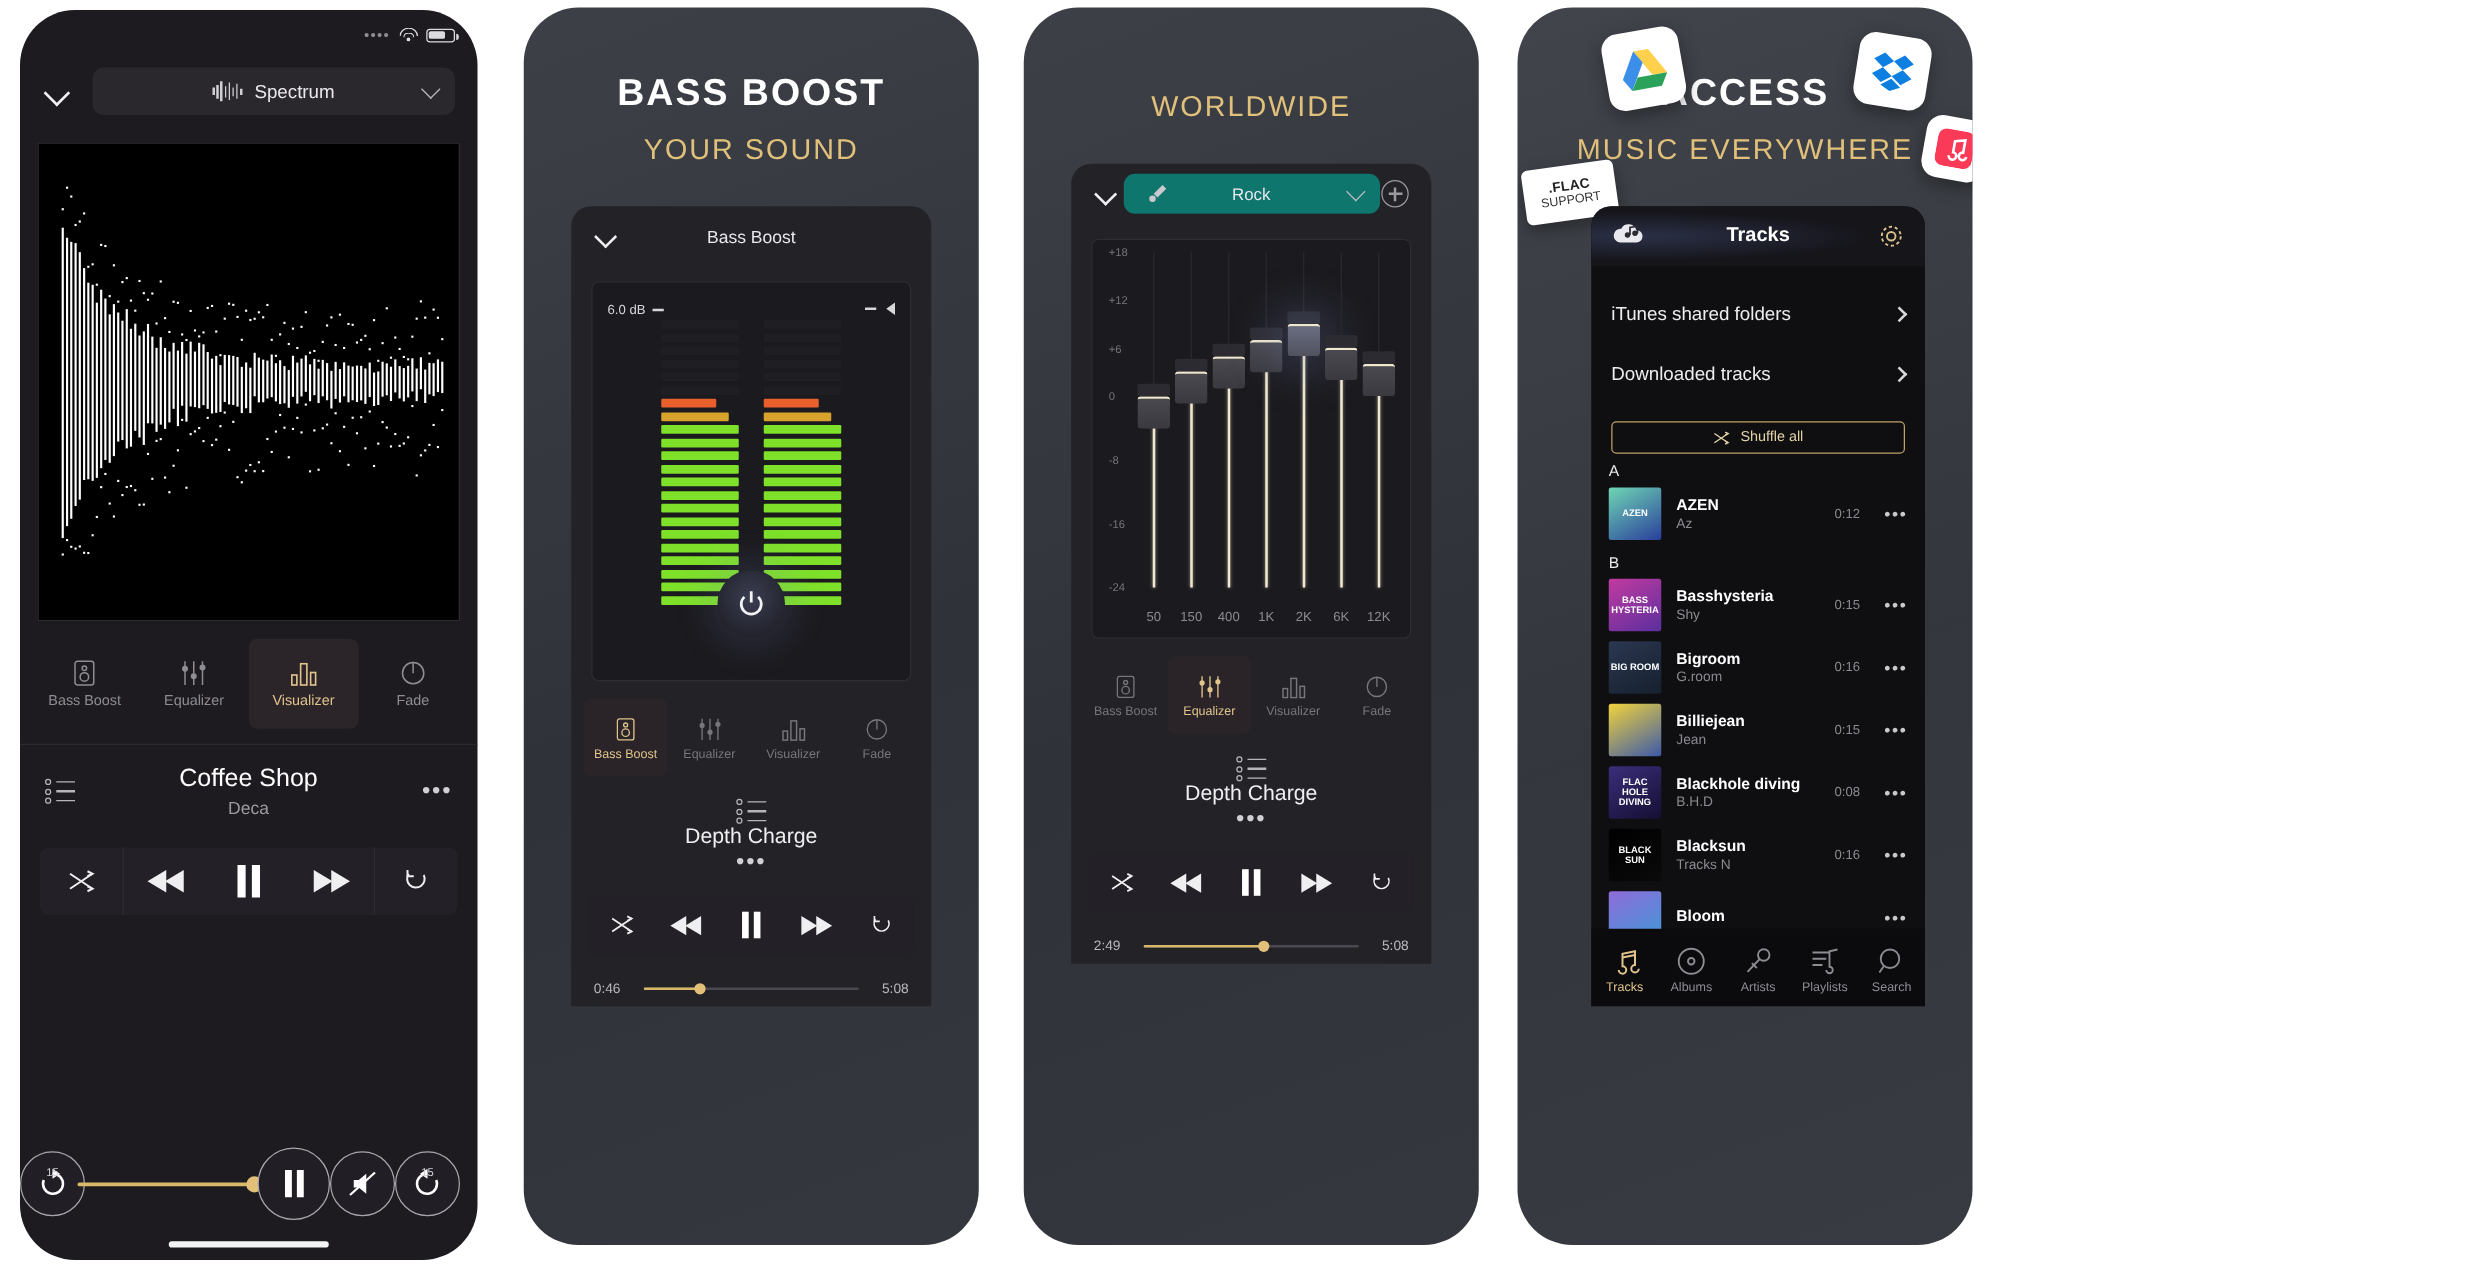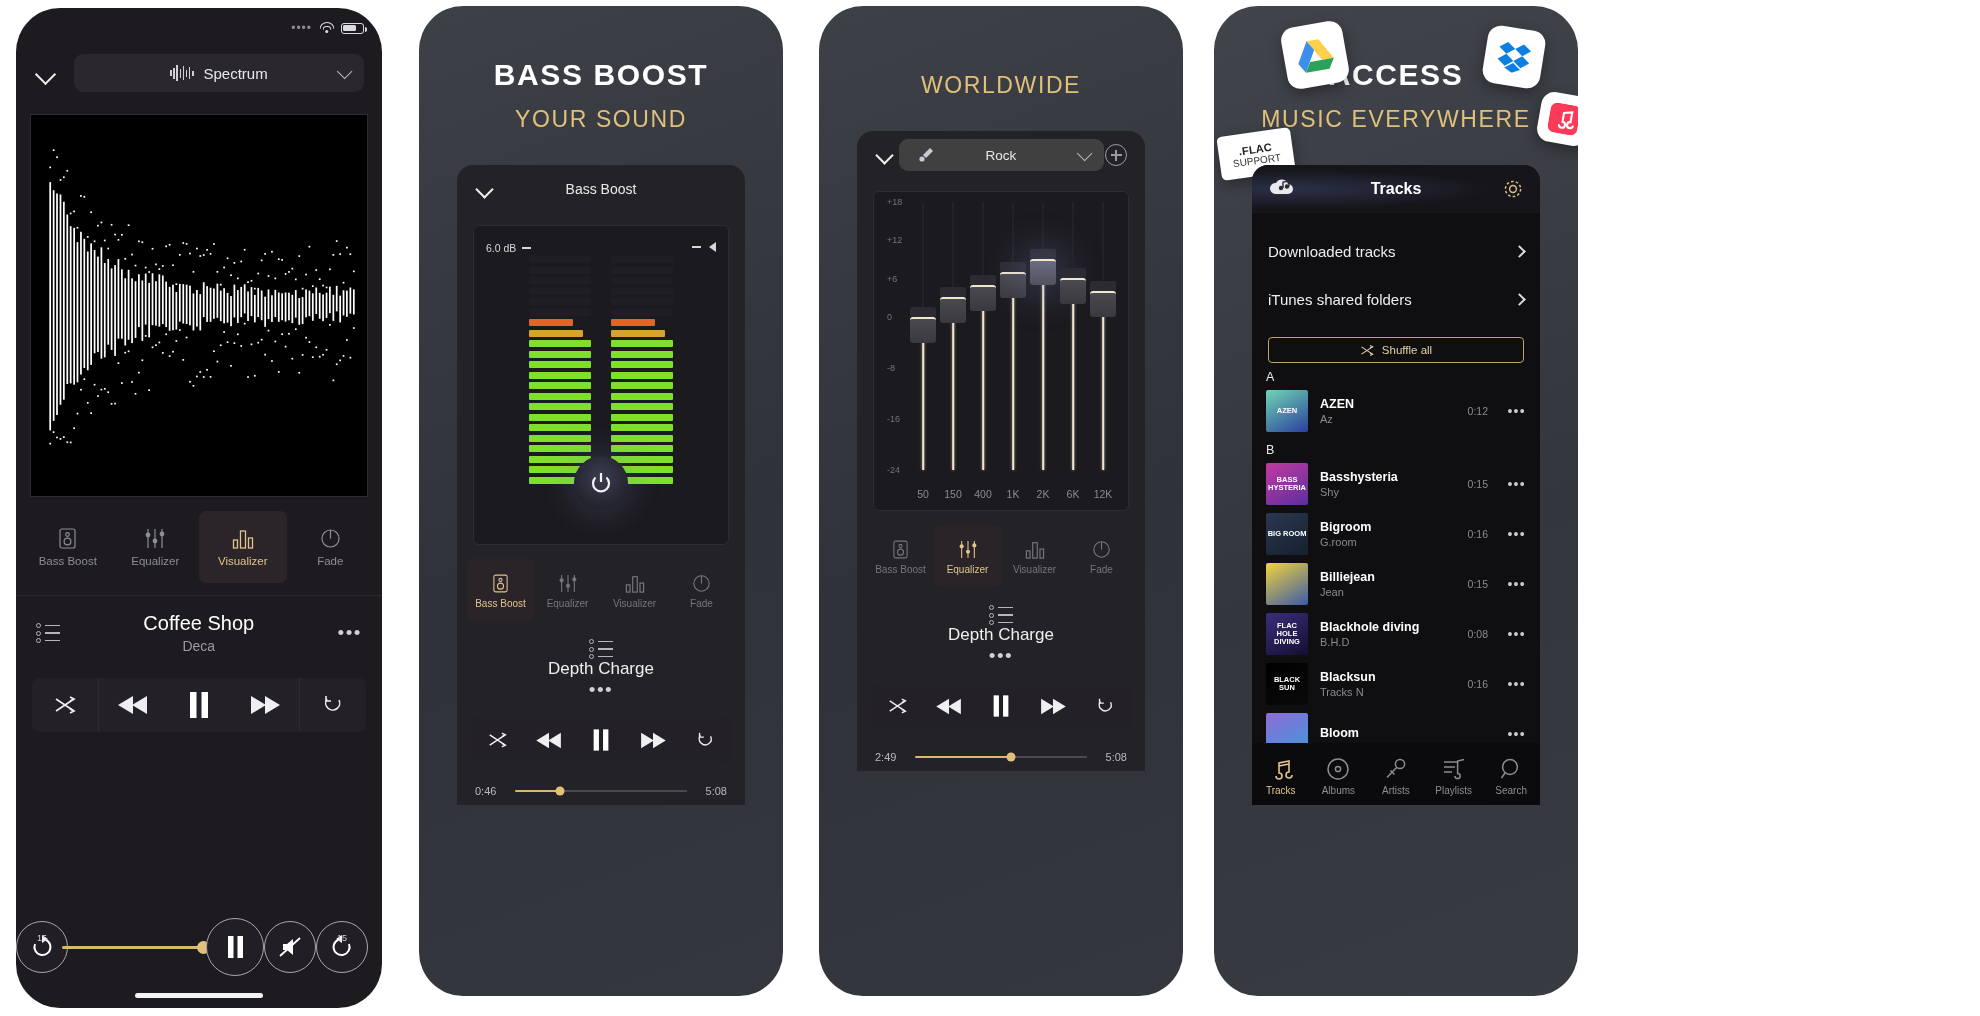--- a/index.html
+++ b/index.html
@@ -148,38 +148,38 @@
   .eq-cap { position:absolute; left:50%; transform:translateX(-50%); width:26px; height:10px; background:#2c2b31; border-radius:2px; }
   .eq-knob { position:absolute; left:50%; transform:translateX(-50%); width:26px; height:26px; border-radius:3px;
              background:linear-gradient(180deg,#4a494f 0%,#3a393f 100%); border-top:2px solid #efe7cf; }
   .eq-knob.hl { background:linear-gradient(180deg,#6a6d80 0%,#50525f 100%); box-shadow:0 0 34px 14px rgba(120,135,200,0.22); }
   .eq-xlabels { position:absolute; left:34px; right:10px; bottom:10px; display:flex; }
   .eq-xlabels div { flex:1; text-align:center; color:#8b8b91; font-size:10.5px; }
   .plus-ic { width:22px; height:22px; border:1.6px solid #9a9aa0; border-radius:50%; position:relative; cursor:pointer; }
   .plus-ic::before,.plus-ic::after { content:''; position:absolute; background:#9a9aa0; }
   .plus-ic::before { left:4.5px; right:4.5px; top:9.2px; height:1.6px; }
   .plus-ic::after { top:4.5px; bottom:4.5px; left:9.2px; width:1.6px; }
-  .preset-pill.sm { height:32px; max-width:205px; background:#404040;text-align:right; }
+  .preset-pill.sm { height:32px; max-width:205px; background:#0f766e;text-align:right; }
   .preset-pill.sm .lbl { font-size:13.5px; }
 
   
   .floaticons { position:absolute; inset:0; pointer-events:none; }
   .fi { position:absolute; border-radius:13px; box-shadow:0 5px 14px rgba(0,0,0,.35); }
   .fi.drive { left:70px; top:18px; width:62px; height:62px; background:#fff; transform:rotate(-10deg);
               display:flex; align-items:center; justify-content:center; }
   .fi.dbx { left:271px; top:22px; width:58px; height:58px; background:#fff; transform:rotate(9deg);
             display:flex; align-items:center; justify-content:center; }
   .fi.music { left:325px; top:88px; width:50px; height:50px; background:#fff; transform:rotate(10deg);
               display:flex; align-items:center; justify-content:center; }
   .fi.flac { left:5px; top:126px; width:74px; height:44px; background:#fff; transform:rotate(-8deg); border-radius:5px;
              display:flex; flex-direction:column; align-items:center; justify-content:center; }
   .fi.flac b { font-size:11px; color:#222; font-weight:bold; letter-spacing:.2px; }
   .fi.flac s { font-size:10px; color:#333; text-decoration:none; }
 
-  .tcard { margin: 32px 38px 0 38px; background:#0f0f12; border-radius:16px 16px 0 0; height:640px; position:relative; overflow:hidden; }
+  .tcard { margin: 32px 38px 0 59px; background:#0f0f12; border-radius:16px 16px 0 0; height:640px; position:relative; overflow:hidden; }
   .tcard-head { height:48px; display:flex; align-items:center; justify-content:space-between; padding:0 16px;
      background:radial-gradient(ellipse at 14% 50%, #2b3047 0%, #15151a 58%); }
   .tcard-head .tt { position:absolute; left:0; right:0; text-align:center; color:#fff; font-size:16px; font-weight:bold; }
   .gear { width:22px; height:22px; position:relative; cursor:pointer; }
   .trow-link { display:flex; align-items:center; justify-content:space-between; padding:0 16px; height:48px; cursor:pointer; }
   .trow-link span { color:#ededf0; font-size:15px; }
   .carat { width:9px; height:9px; border-right:2px solid #d8d8dc; border-top:2px solid #d8d8dc; transform:rotate(45deg); }
   .shuffle-btn { margin: 14px 16px 0 16px; height:26px; border:1px solid #c0a266; border-radius:4px;
      display:flex; align-items:center; justify-content:center; gap:8px; color:#e4d3a6; font-size:11.5px; cursor:pointer; }
   .sec { color:#e9e9ec; font-size:12.5px; padding: 7px 0 2px 14px; }
@@ -1103,25 +1103,25 @@
         <div class="gear">
           <svg width="22" height="22" viewBox="0 0 22 22">
               <circle cx="11" cy="11" r="3.4" fill="none" stroke="#d9c08a" stroke-width="1.5"></circle>
               <circle cx="11" cy="11" r="7.6" fill="none" stroke="#d9c08a" stroke-width="1.5" stroke-dasharray="2.6 2.2"></circle>
             </svg>
         </div>
       </div>
 
       <div style="height:14px"></div>
       <div class="trow-link">
+        <span>iTunes shared folders</span>
+        <span class="carat"></span>
+      </div>
+      <div class="trow-link">
         <span>Downloaded tracks</span>
-        <span class="carat"></span>
-      </div>
-      <div class="trow-link">
-        <span>iTunes shared folders</span>
         <span class="carat"></span>
       </div>
 
       <div class="shuffle-btn">
         <svg width="14" height="11" viewBox="0 0 22 18">
             <path d="M2 3 L20 15 M2 15 L20 3" stroke="#e4d3a6" stroke-width="1.8" fill="none"></path>
             <path d="M16 1 L20 3 L16 5" stroke="#e4d3a6" stroke-width="1.8" fill="none"></path>
             <path d="M16 13 L20 15 L16 17" stroke="#e4d3a6" stroke-width="1.8" fill="none"></path>
           </svg>
         <span>Shuffle all</span>

